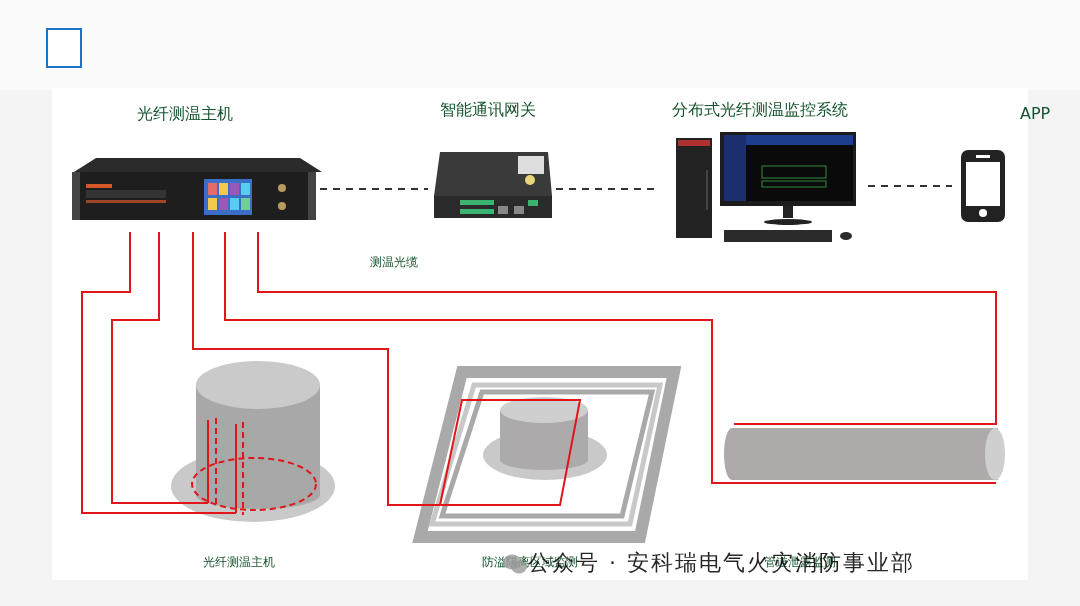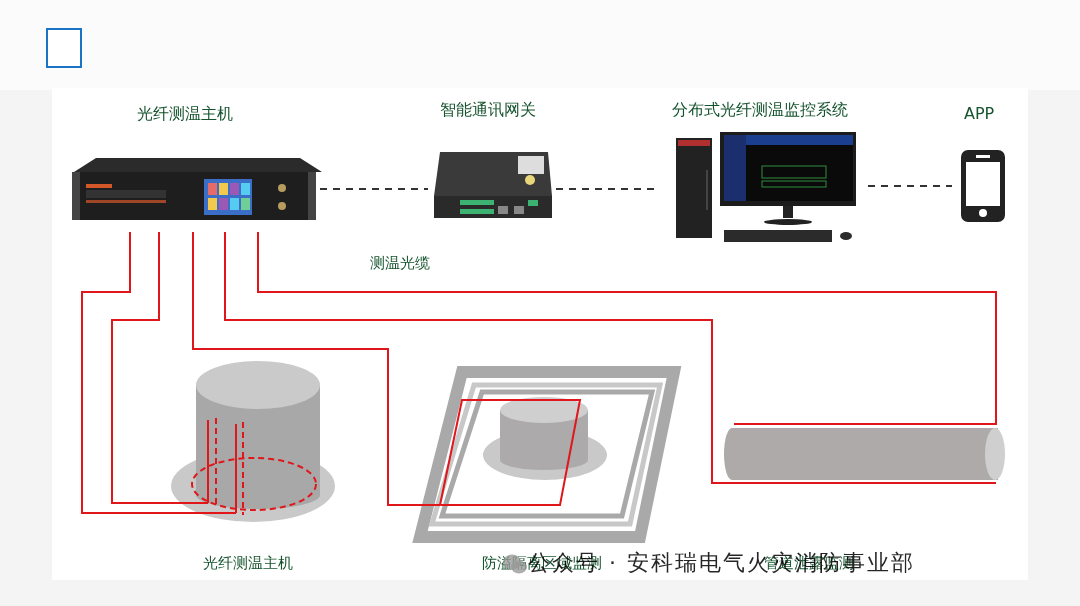--- a/index.html
+++ b/index.html
@@ -1,21 +1,21 @@
 <!DOCTYPE html>
 <html><head>
 <meta charset="utf-8">
 <style>
   html, body { margin:0; padding:0; }
   body { width:1080px; height:606px; position:relative; overflow:hidden; background:#f4f4f5; font-family:"DejaVu Sans", sans-serif; }
   .bg-top { position:absolute; left:0; top:0; width:1080px; height:90px; background:#fbfbfb; }
   .panel { position:absolute; left:52px; top:88px; width:976px; height:492px; background:#ffffff; }
   .deco-square { position:absolute; left:46px; top:28px; width:36px; height:40px; border:2px solid #1a73c4; box-sizing:border-box; background:#fff; }
   .label { position:absolute; font-size:16px; color:#14532d; white-space:nowrap; }
-  .label.small { font-size:15px;font-family:Liberation Serif, serif; }
+  .label.small { font-size:12px;font-family:Liberation Serif, serif; }
   .watermark { position:absolute; left:528px; top:548px; font-size:22px; color:#000000; letter-spacing:2px; white-space:nowrap; opacity:0.85; }
   .wm-icon { position:absolute; left:502px; top:552px; width:26px; height:24px; }
   svg.diagram { position:absolute; left:0; top:0; }
 </style>
 </head>
 <body>
 
 <div class="bg-top"></div>
 <div class="deco-square"></div>
 <div class="panel"></div>
@@ -123,21 +123,21 @@
   <g stroke="#e0161b" stroke-width="2" fill="none" stroke-dasharray="6,4">
     <ellipse cx="254" cy="484" rx="62" ry="26"></ellipse>
     <line x1="216" y1="418" x2="216" y2="508"></line>
     <line x1="243" y1="422" x2="243" y2="515"></line>
   </g>
 </svg>
 
 <div class="label" style="left:137px;top:104px;">光纤测温主机</div>
 <div class="label" style="left:440px;top:100px;">智能通讯网关</div>
 <div class="label" style="left:672px;top:100px;">分布式光纤测温监控系统</div>
-<div class="label" style="left:964px;top:104px;">APP</div>
+<div class="label" style="left:1020px;top:104px;">APP</div>
 <div class="label small" style="left:370px;top:254px;">测温光缆</div>
 
 <div class="label small" style="left:203px;top:554px;">光纤测温主机</div>
 <div class="label small" style="left:482px;top:554px;">防溢隔离区域监测</div>
 <div class="label small" style="left:764px;top:554px;">管道泄露监测</div>
 
 <svg class="wm-icon" viewBox="0 0 26 24">
   <ellipse cx="10" cy="10" rx="9" ry="7.5" fill="#9a9a9a" opacity="0.8"></ellipse>
   <ellipse cx="17" cy="15" rx="8" ry="6.5" fill="#9a9a9a" opacity="0.8"></ellipse>
 </svg>

